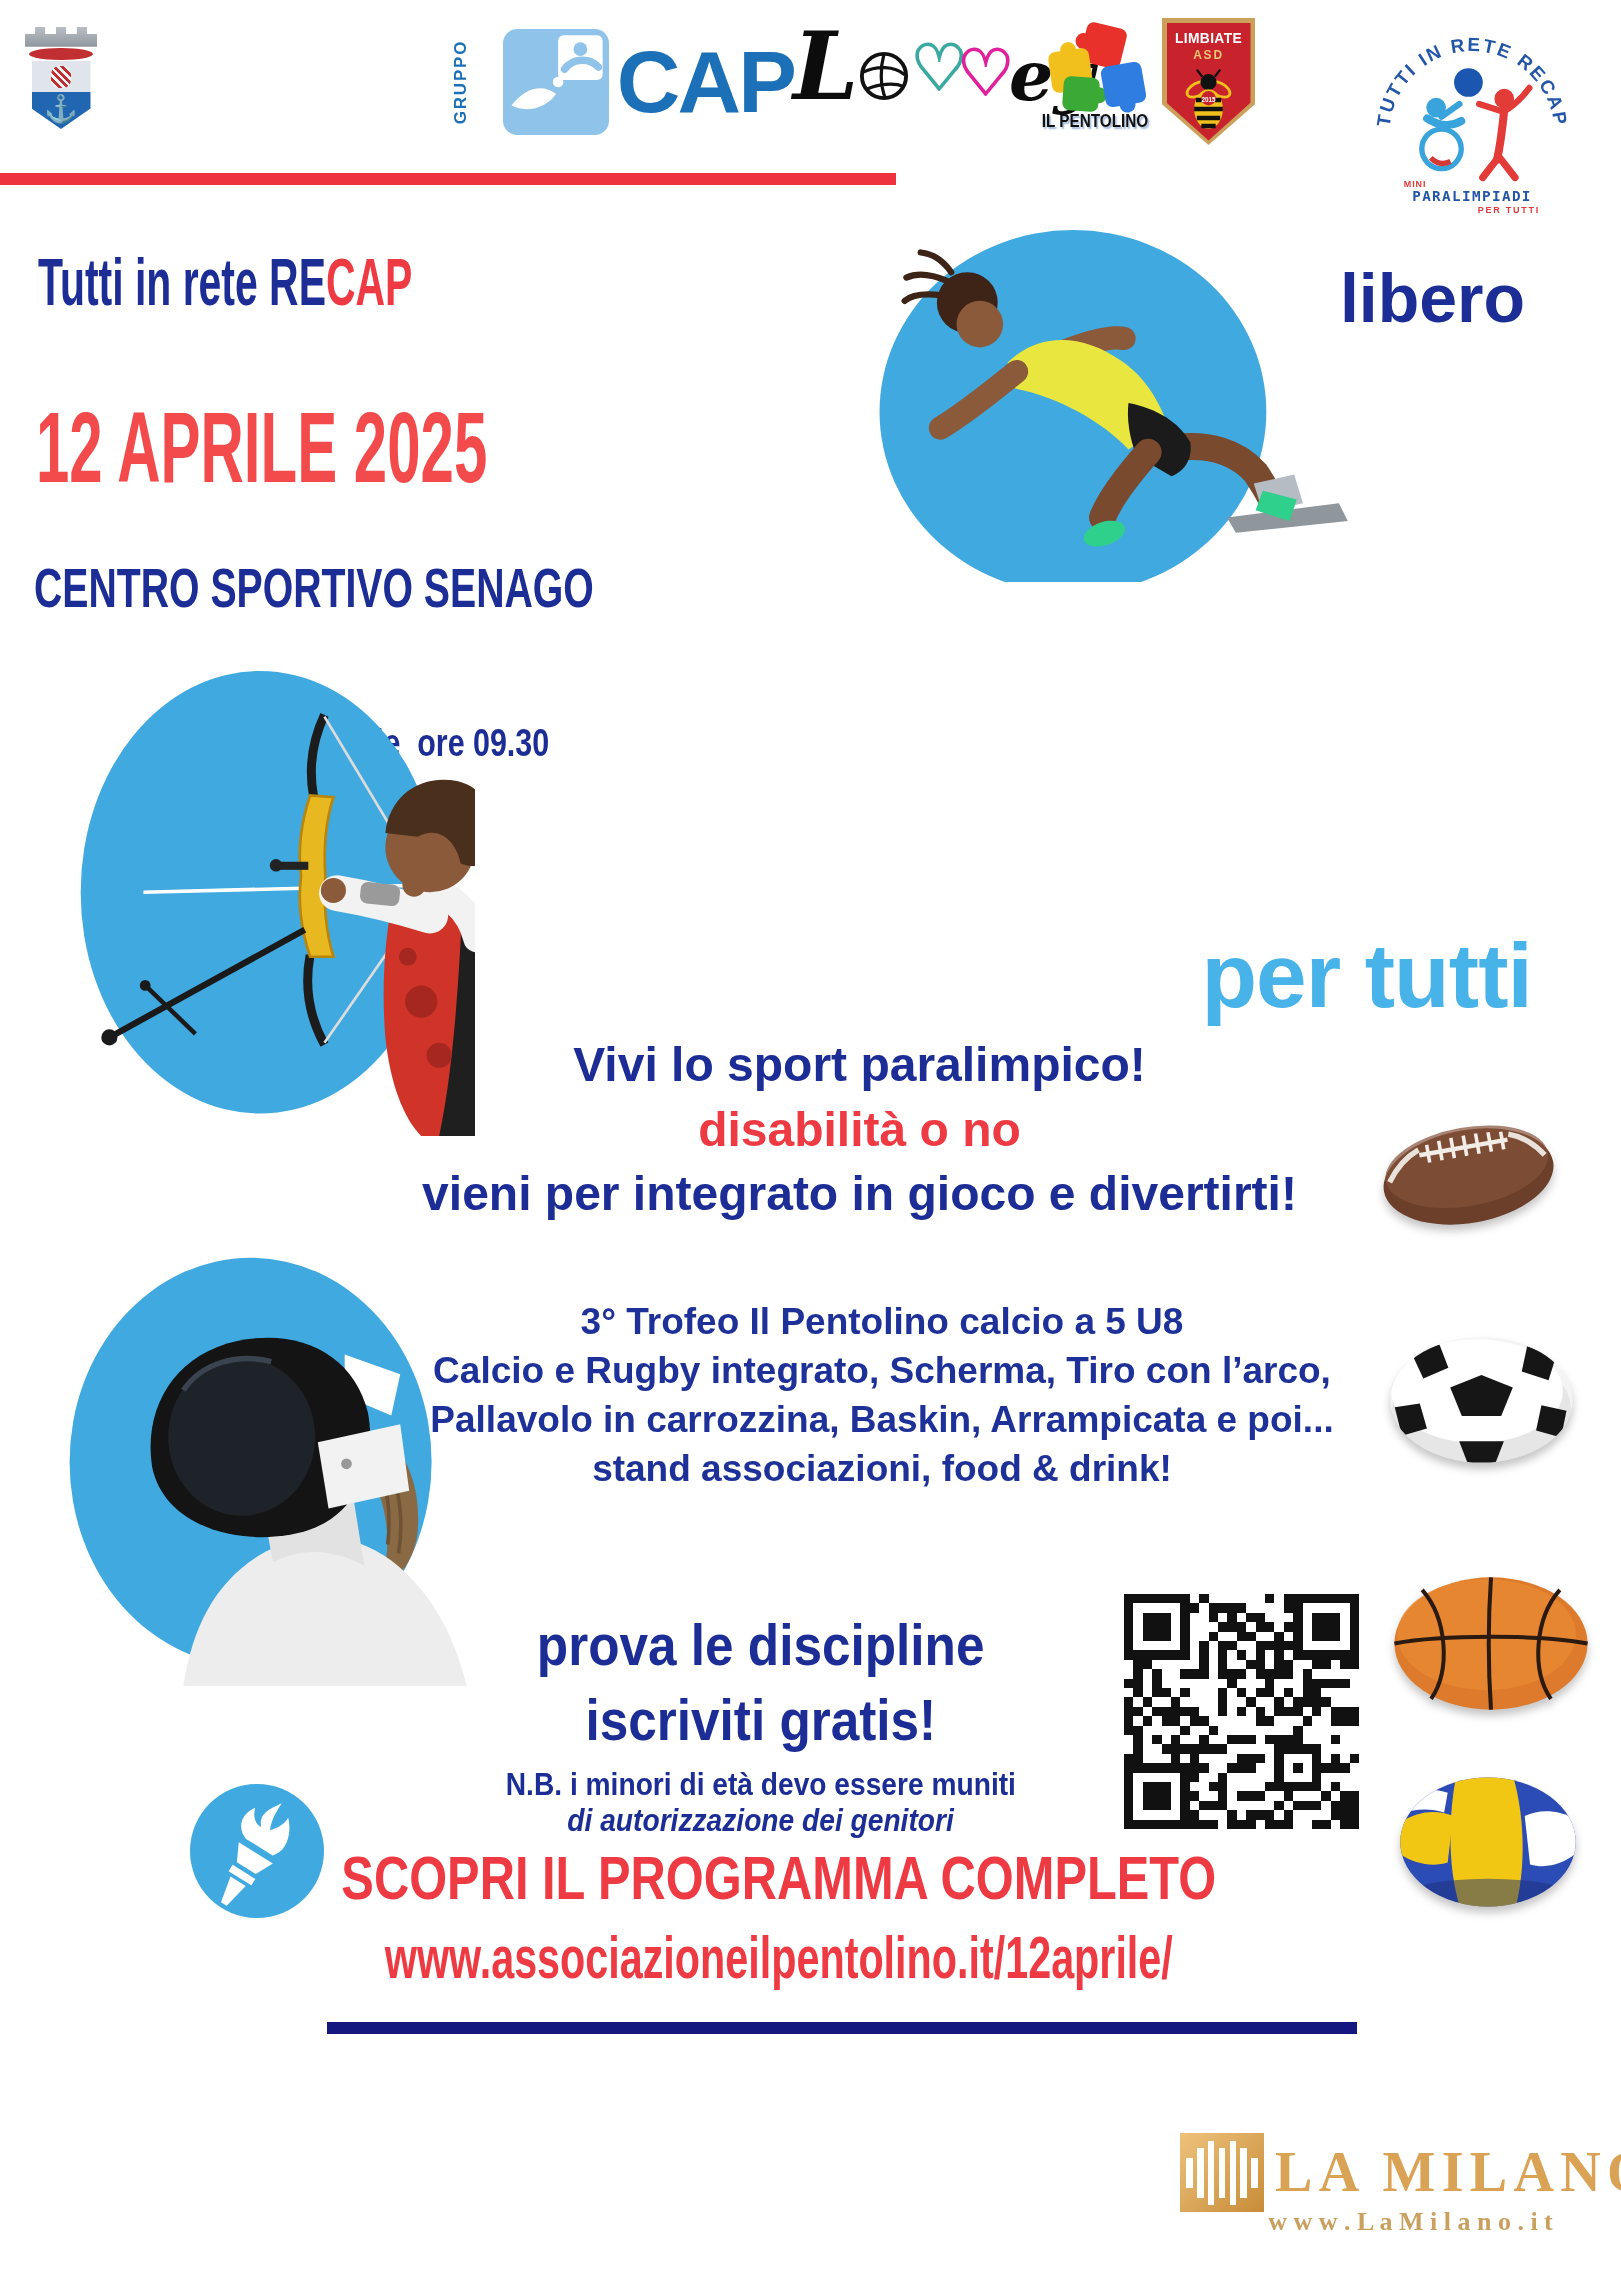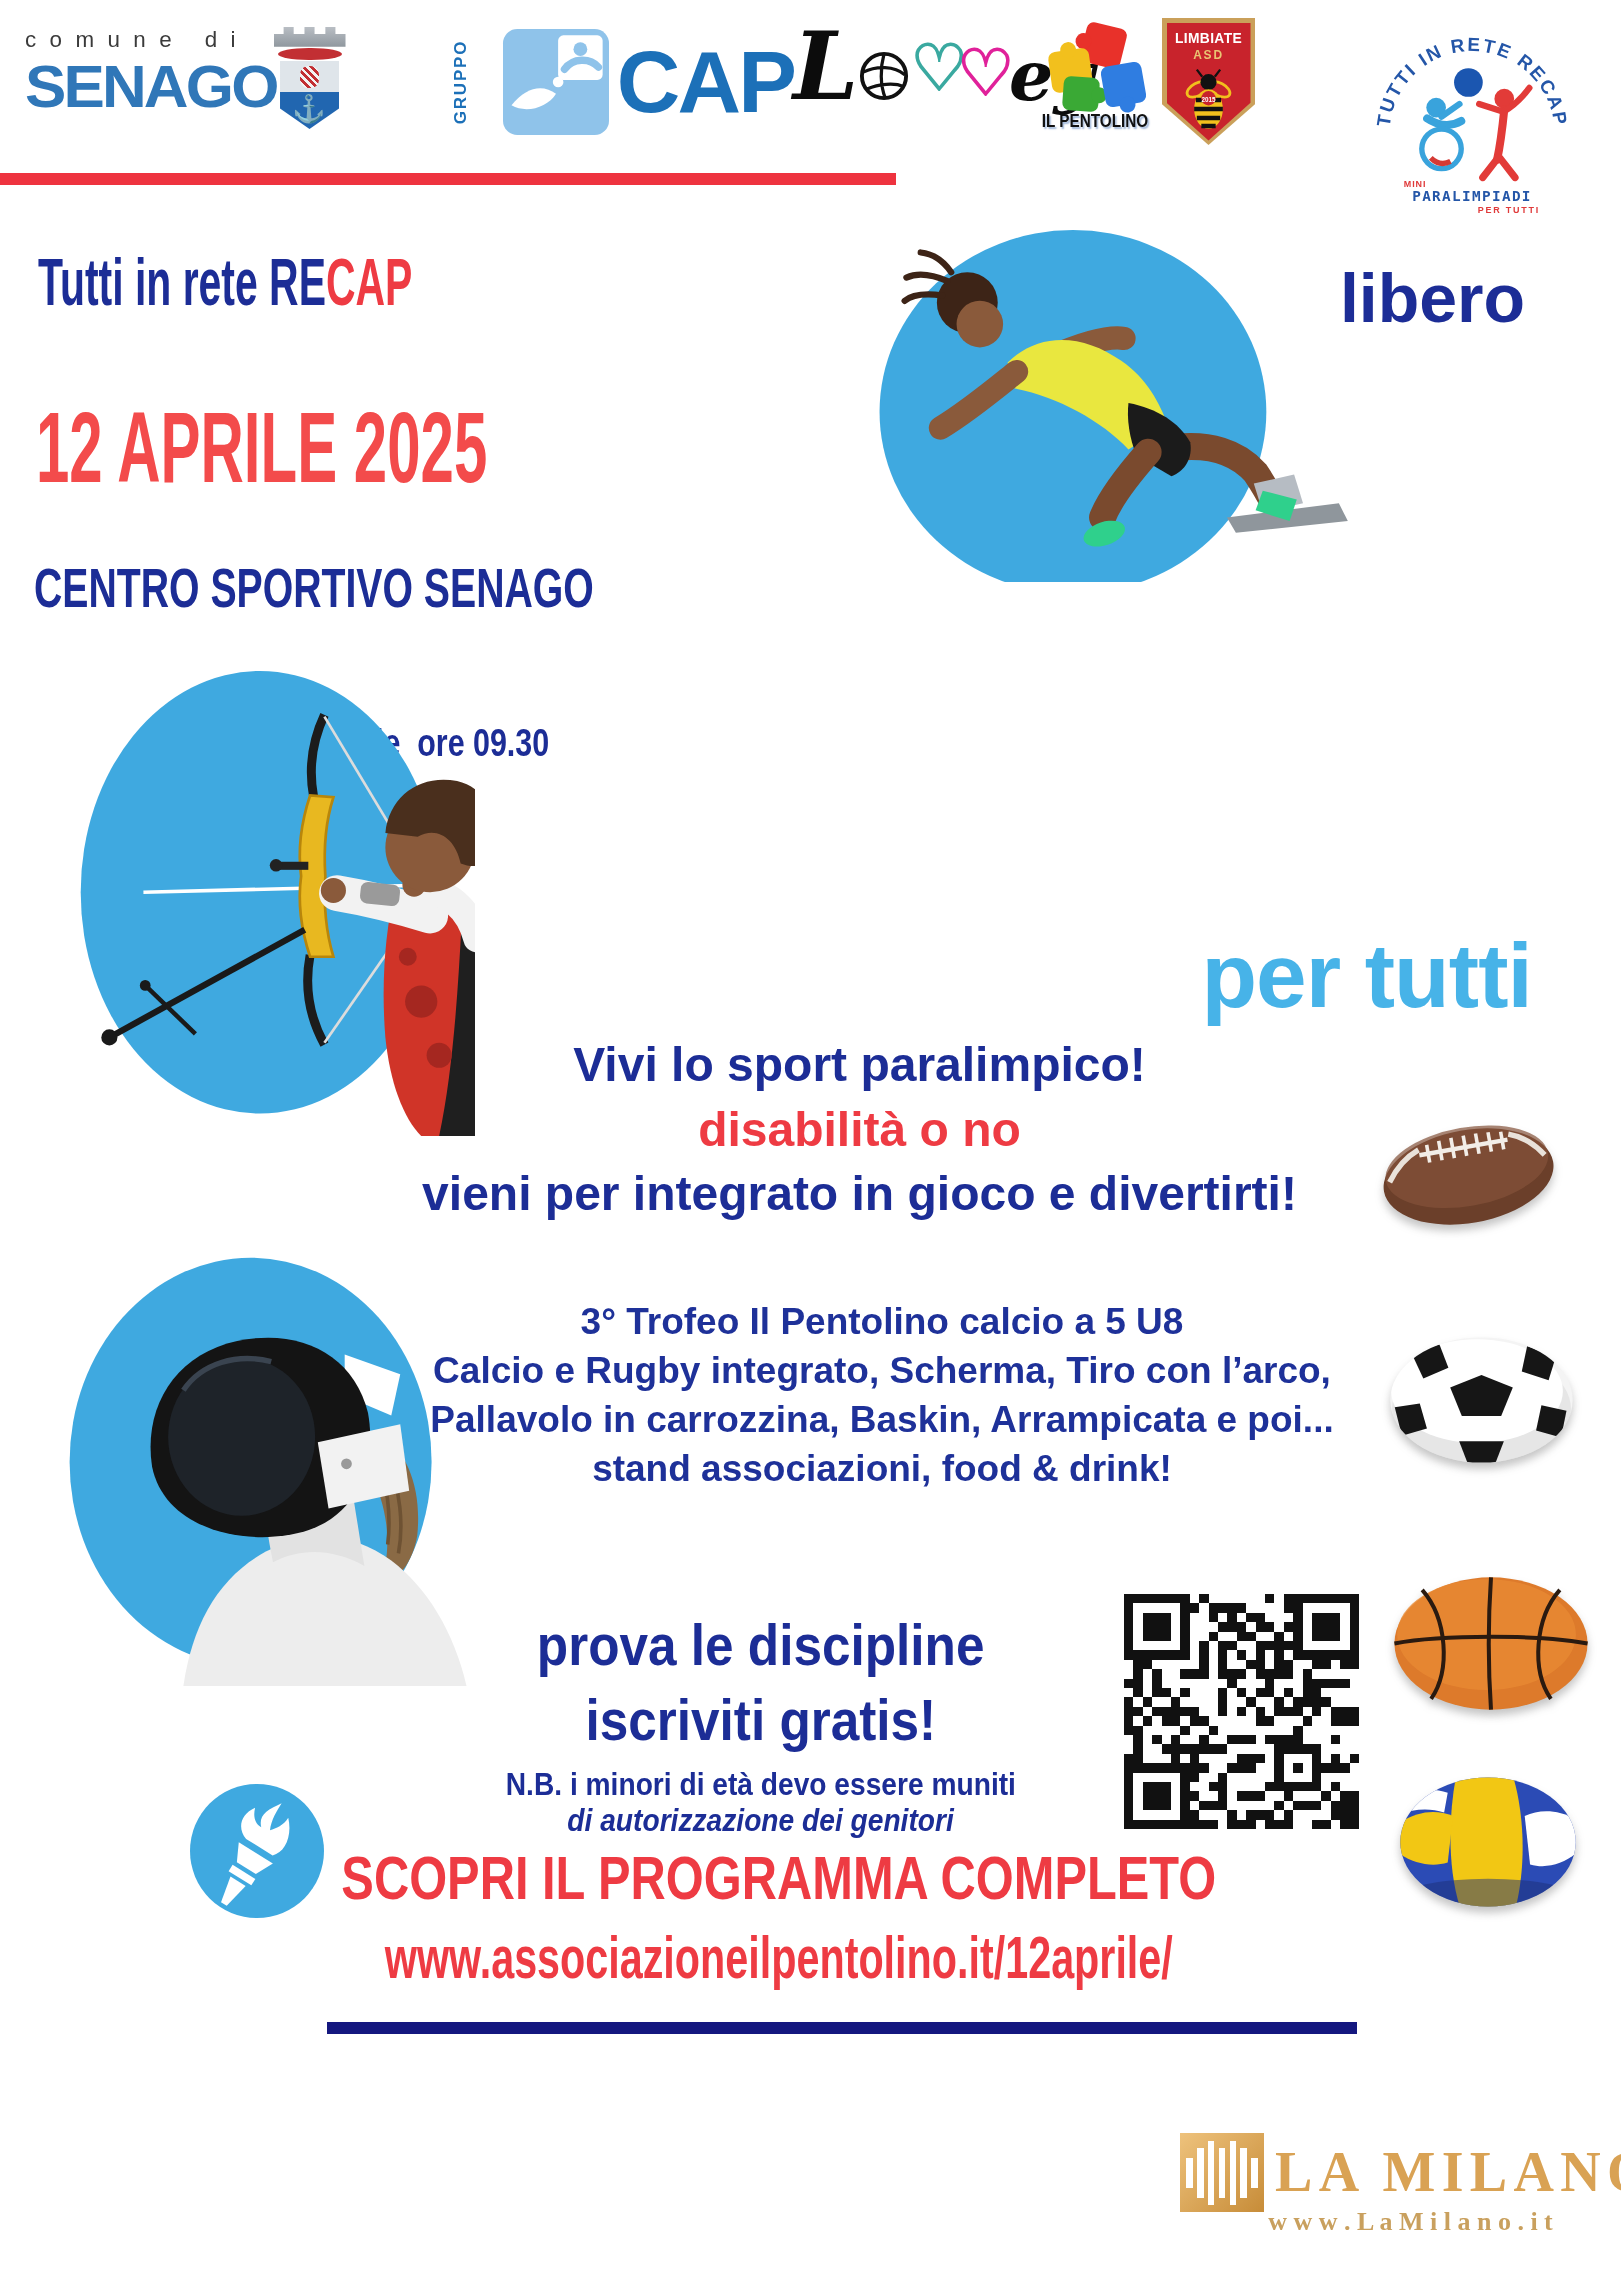--- a/index.html
+++ b/index.html
@@ -63,24 +63,20 @@
   .lm-site{font-family:"Liberation Serif", serif;font-size:26px;font-weight:bold;color:#c9a05e;}
   .torch-circle{width:134px;height:134px;border-radius:50%;background:#3fa9e0;}
 </style>
 </head>
 <body>
 
 <div class="poster">
 
   <div class="abs" style="left:25px;top:27px;">
     <div style="display:flex;gap:9px;">
-      <div>
-        <div class="senago-pre">comune di</div>
-        <div class="senago-name">SENAGO</div>
-      </div>
       <div class="crest">
         <div class="crest-crown"></div>
         <div class="crest-band"></div>
         <div class="crest-shield">
           <div class="crest-lattice"></div>
           <div class="crest-anchor">⚓</div>
         </div>
       </div>
     </div>
   </div>

